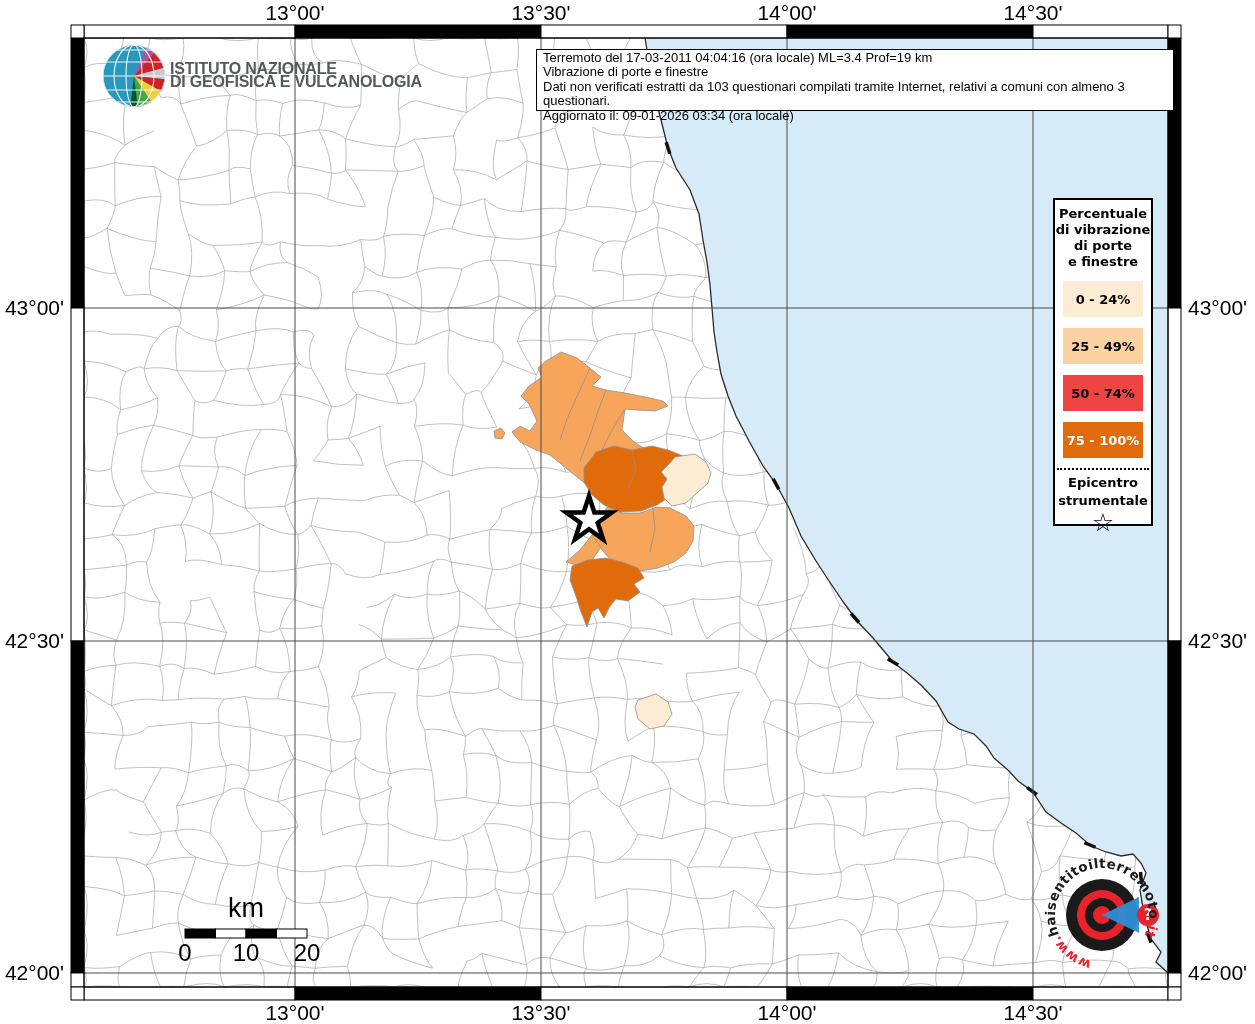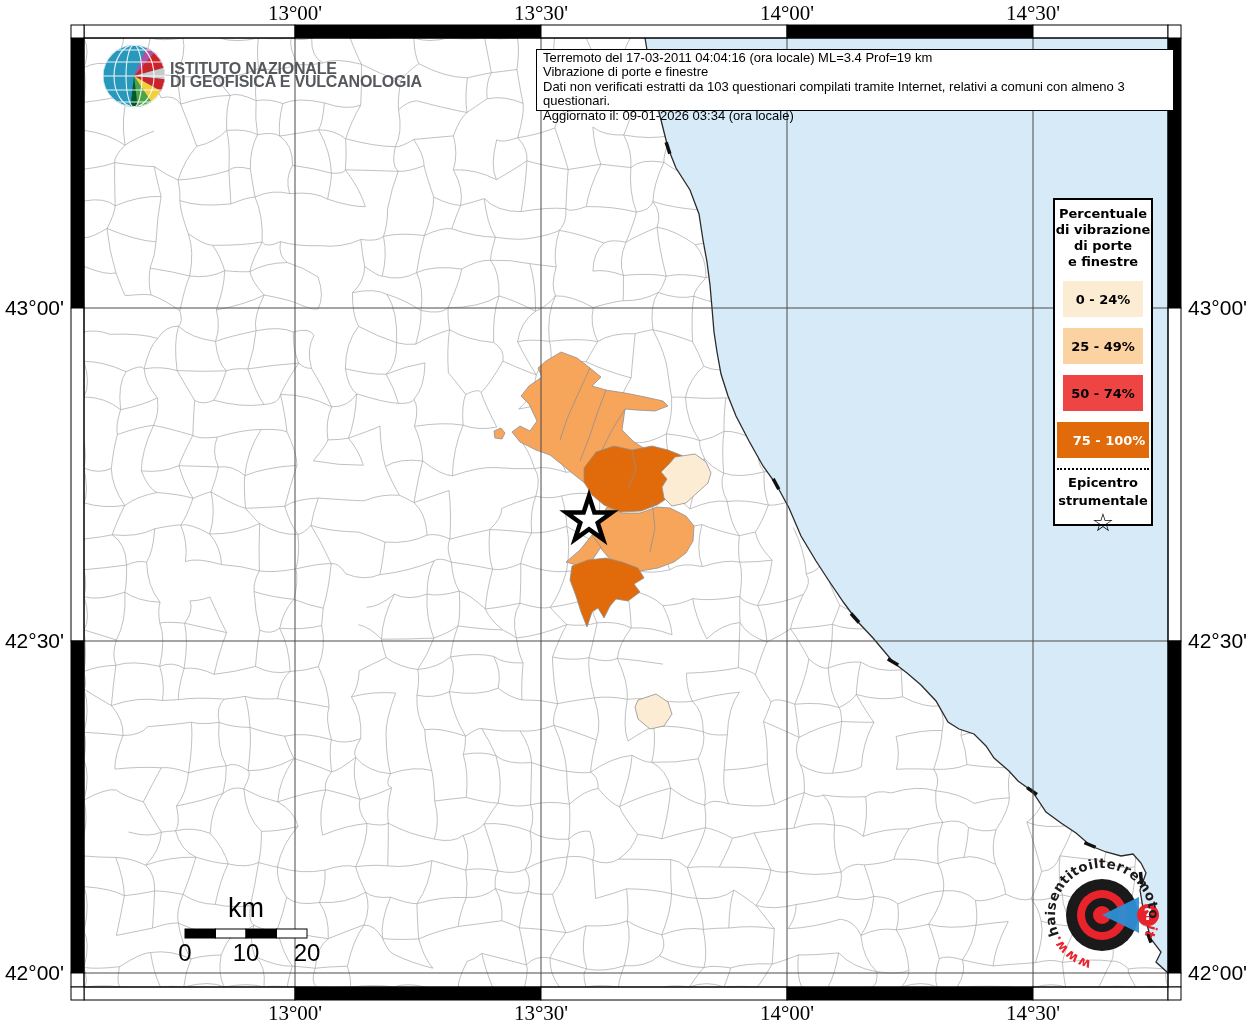--- a/index.html
+++ b/index.html
@@ -1,20 +1,20 @@
 <!DOCTYPE html>
 <html><head>
 <meta charset="utf-8">
 <style>
   html,body{margin:0;padding:0;background:#fff;}
   #stage{position:relative;width:1255px;height:1024px;background:#fff;overflow:hidden;
          font-family:"Liberation Sans",sans-serif;}
   svg text{user-select:none;}
   .axis-label{position:absolute;font-size:21px;color:#000;white-space:nowrap;}
-  .axis-top,.axis-bottom{transform:translateX(-50%);font-family:Liberation Serif, serif;}
+  .axis-top,.axis-bottom{transform:translateX(-50%);}
   .axis-left{transform:translateY(-50%);text-align:right;width:62px;}
   .axis-right{transform:translateY(-50%);}
   #title-box{position:absolute;left:536px;top:49px;width:624px;height:58px;background:#fff;
              border:1px solid #000;font-size:13px;line-height:14.4px;padding:1px 6px;color:#000;}
   #legend-box{position:absolute;left:1053px;top:178px;width:100px;height:328px;background:#fff;
               border:2px solid #000;font-family:"DejaVu Sans",sans-serif;font-weight:bold;
               font-size:13px;text-align:center;color:#000;box-sizing:border-box;margin-top:20px;}
   .legend-title{line-height:16px;margin-top:6px;}
   .swatch{width:80px;height:36px;margin:11px auto 0 auto;display:flex;align-items:center;
           justify-content:center;font-size:13px;}
@@ -1779,21 +1779,21 @@
     <div class="legend-title">
       <div>Percentuale</div>
       <div>di vibrazione</div>
       <div>di porte</div>
       <div>e finestre</div>
     </div>
     <div id="legend-swatches">
         <div class="swatch" style="background: rgb(253, 236, 212); color: rgb(0, 0, 0);">0 - 24%</div>
         <div class="swatch" style="background: rgb(251, 210, 162); color: #000000;">25 - 49%</div>
         <div class="swatch" style="background: #ef4444; color: rgb(0, 0, 0);">50 - 74%</div>
-        <div class="swatch" style="background: rgb(225, 106, 10); color: rgb(255, 255, 255); padding-left: 12px;">75 - 100%</div>
+        <div class="swatch" style="background: rgb(225, 106, 10); color: rgb(255, 255, 255);">75 - 100%</div>
       </div>
     <div class="legend-divider"></div>
     <div class="legend-epi">
       <div>Epicentro</div>
       <div>strumentale</div>
     </div>
     <div class="legend-star">☆</div>
   </div>
 
   

